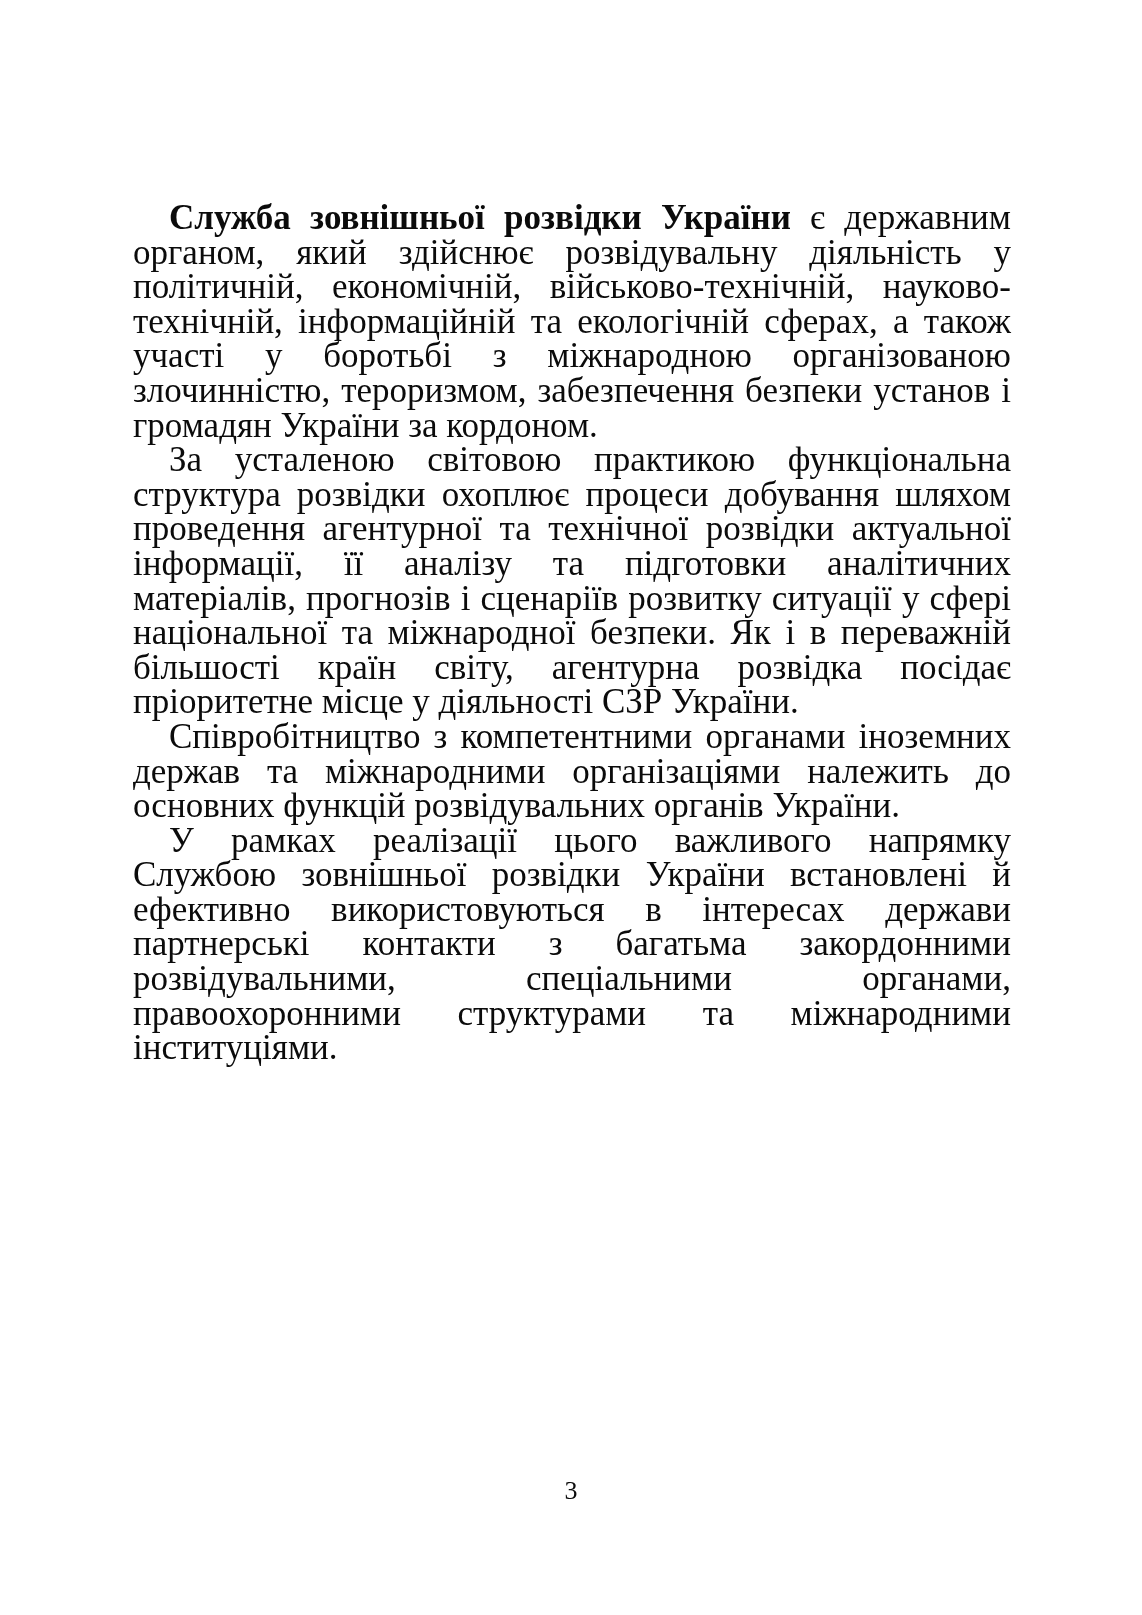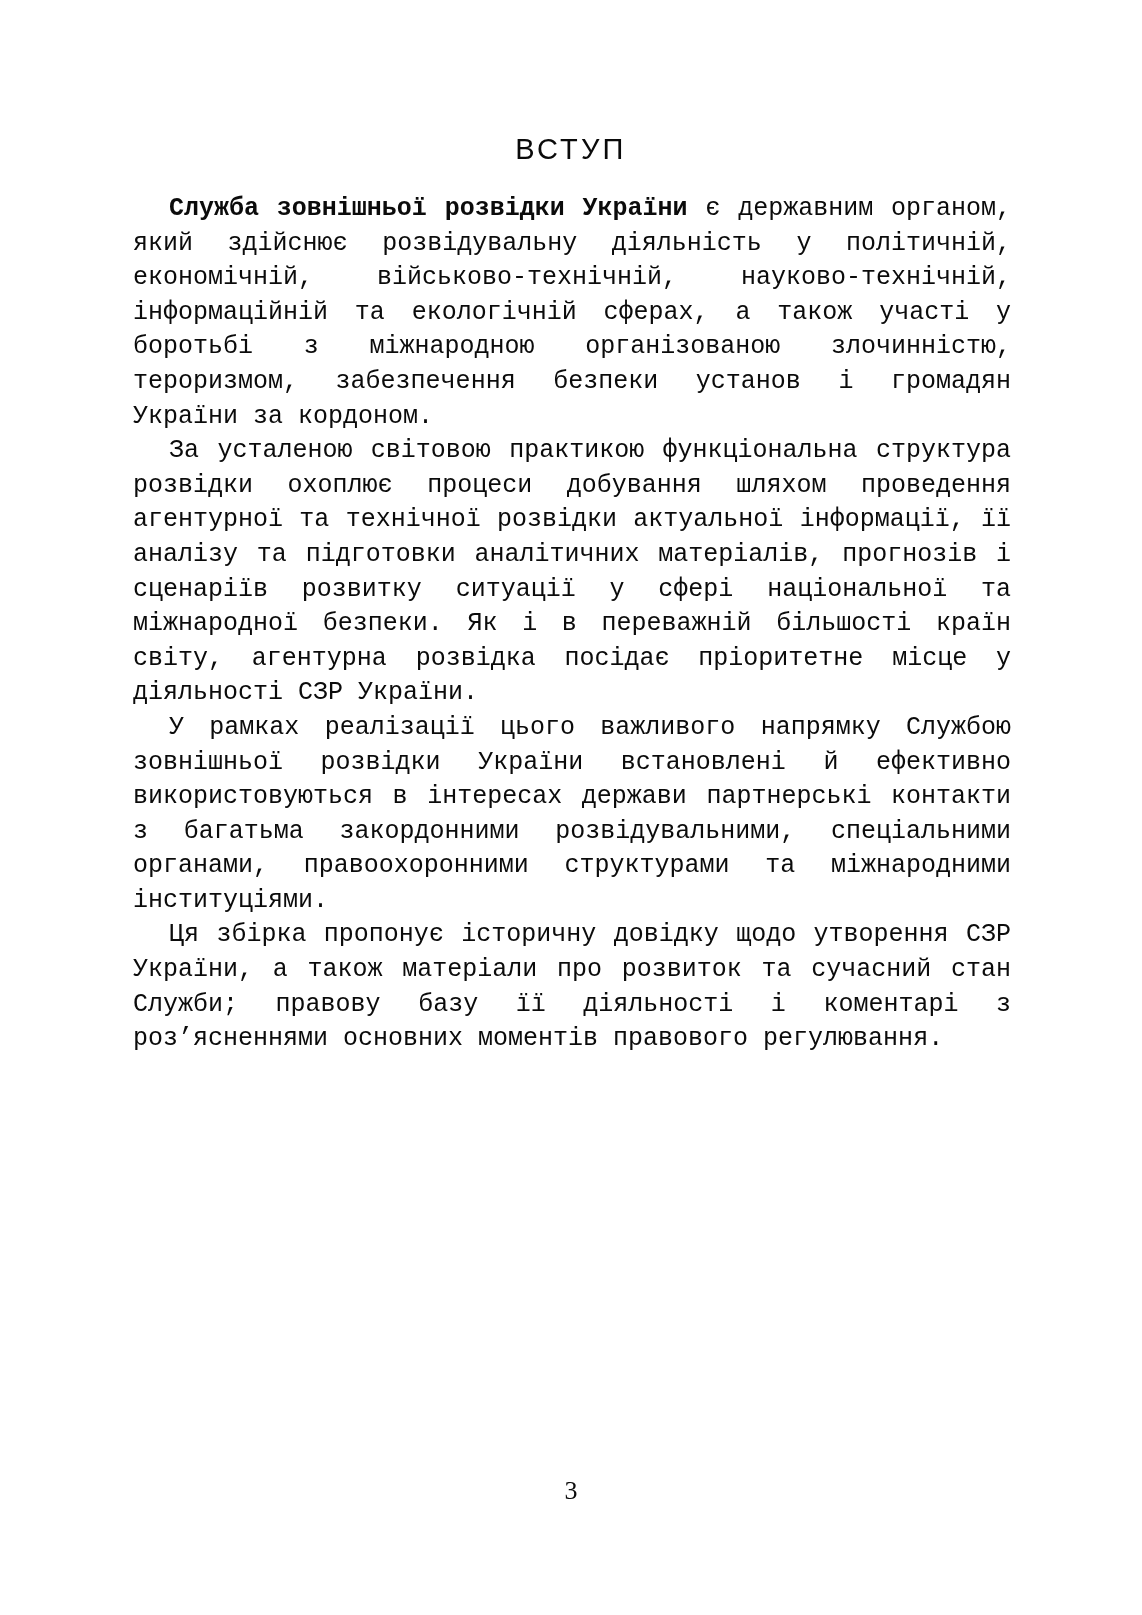--- a/index.html
+++ b/index.html
@@ -28,25 +28,25 @@
     font-family: "Liberation Sans", "DejaVu Sans", sans-serif;
     font-size: 29px;
     font-weight: 400;
     letter-spacing: 3.2px;
     color: #0a0a0a;
     line-height: 1;
   }
 
   .content {
     position: absolute;
-    top: 192px;
+    top: 201px;
     left: 133px;
     width: 878px;
-    font-family: Liberation Mono, monospace;
-    font-size: 25px;
+    font-family: Liberation Serif, serif;
+    font-size: 35px;
     line-height: 34.6px;
     color: #0b0b0b;
     text-align: justify;
     text-justify: inter-word;
     -webkit-hyphens: none;
     hyphens: none;
   }
 
   .content p {
     margin: 0;
@@ -72,33 +72,32 @@
     font-size: 26px;
     color: #0b0b0b;
     line-height: 1;
   }
 </style>
 </head>
 <body>
 
 <div class="page">
 
-  <h1 class="page-heading">ВСТУП</h1>
 
   <div class="content">
 
     <p><span class="lead">Служба зовнішньої розвідки України</span><span> є державним органом, який здійснює розвідувальну діяльність у політичній, економічній, військово-технічній, науково-технічній, інформаційній та екологічній сферах, а також участі у боротьбі з міжнародною організованою злочинністю, тероризмом, забезпечення безпеки установ і громадян України за кордоном.</span></p>
 
 
     <p>За усталеною світовою практикою функціональна структура розвідки охоплює процеси добування шляхом проведення агентурної та технічної розвідки актуальної інформації, її аналізу та підготовки аналітичних матеріалів, прогнозів і сценаріїв розвитку ситуації у сфері національної та міжнародної безпеки. Як і в переважній більшості країн світу, агентурна розвідка посідає пріоритетне місце у діяльності СЗР України.</p>
 
+    <p>Співробітництво з компетентними органами іноземних держав та міжнародними організаціями належить до основних функцій розвідувальних органів України.</p>
 
     <p>У рамках реалізації цього важливого напрямку Службою зовнішньої розвідки України встановлені й ефективно використовуються в інтересах держави партнерські контакти з багатьма закордонними розвідувальними, спеціальними органами, правоохоронними структурами та міжнародними інституціями.</p>
 
 
-    <p>Ця збірка пропонує історичну довідку щодо утворення СЗР України, а також матеріали про розвиток та сучасний стан Служби; правову базу її діяльності і коментарі з роз’ясненнями основних моментів правового регулювання.</p>
 
 
   </div>
 
   <div class="page-number">3</div>
 
 </div>
 
 </body></html>

